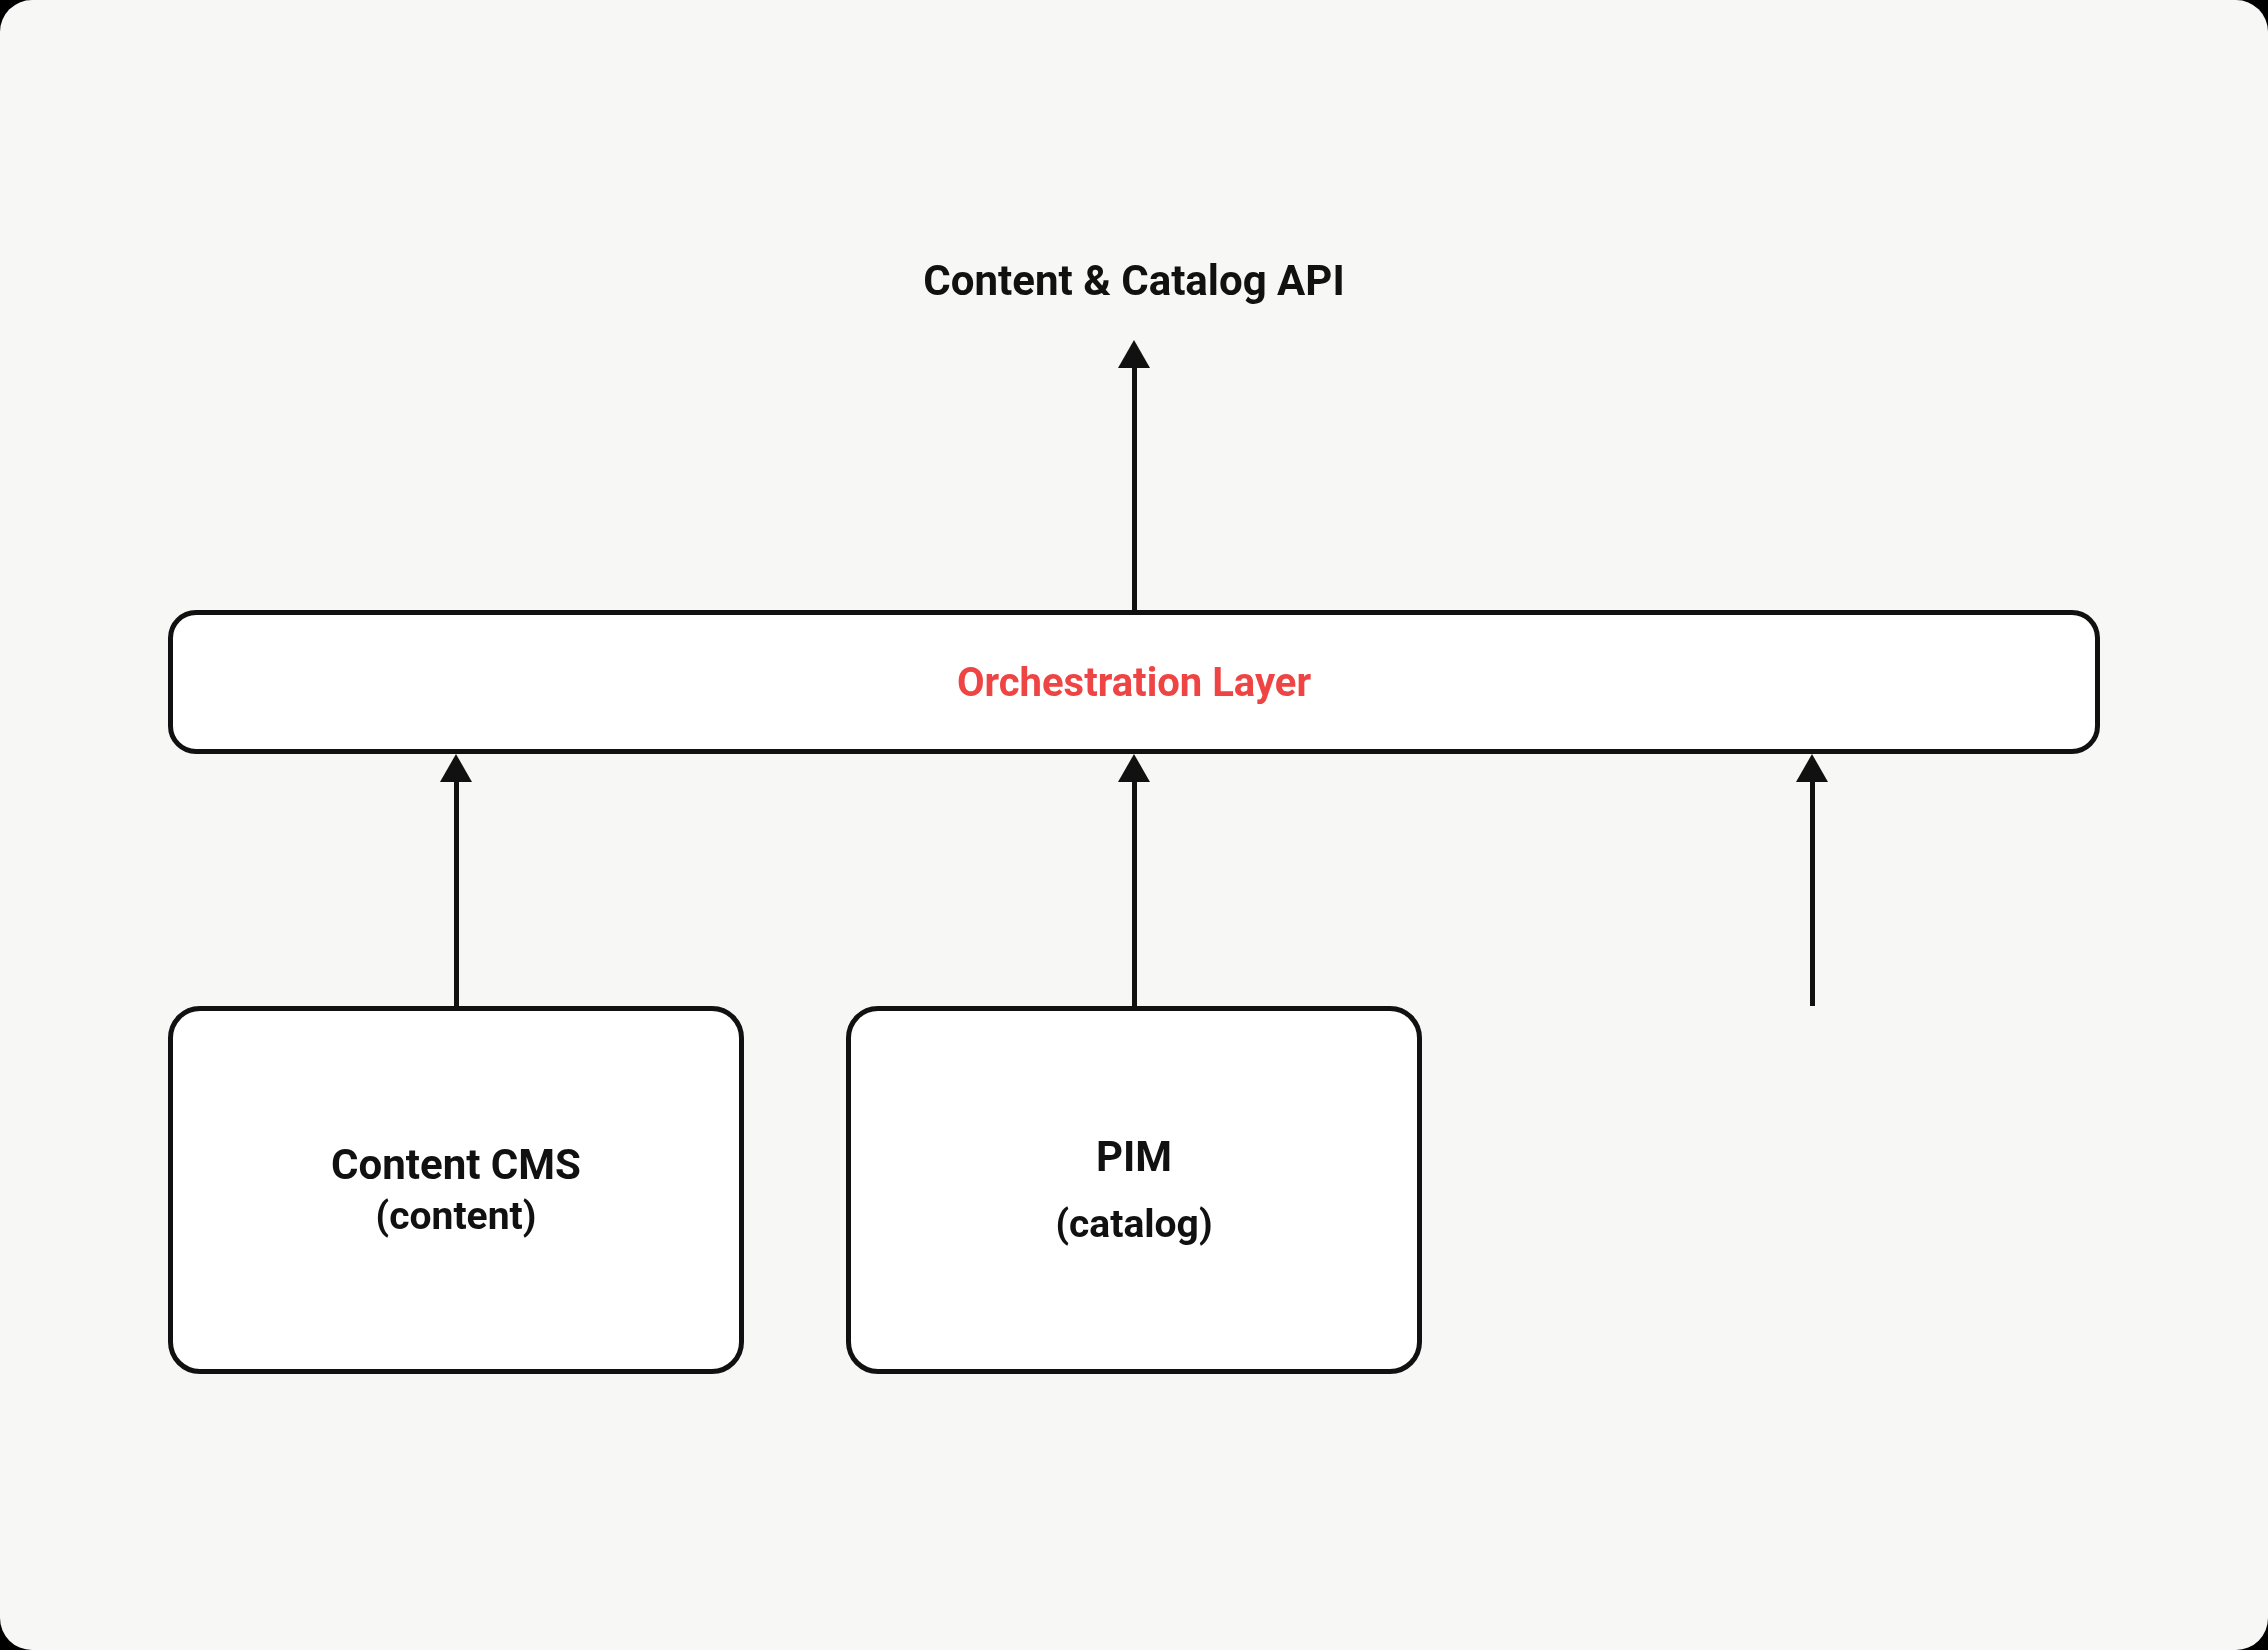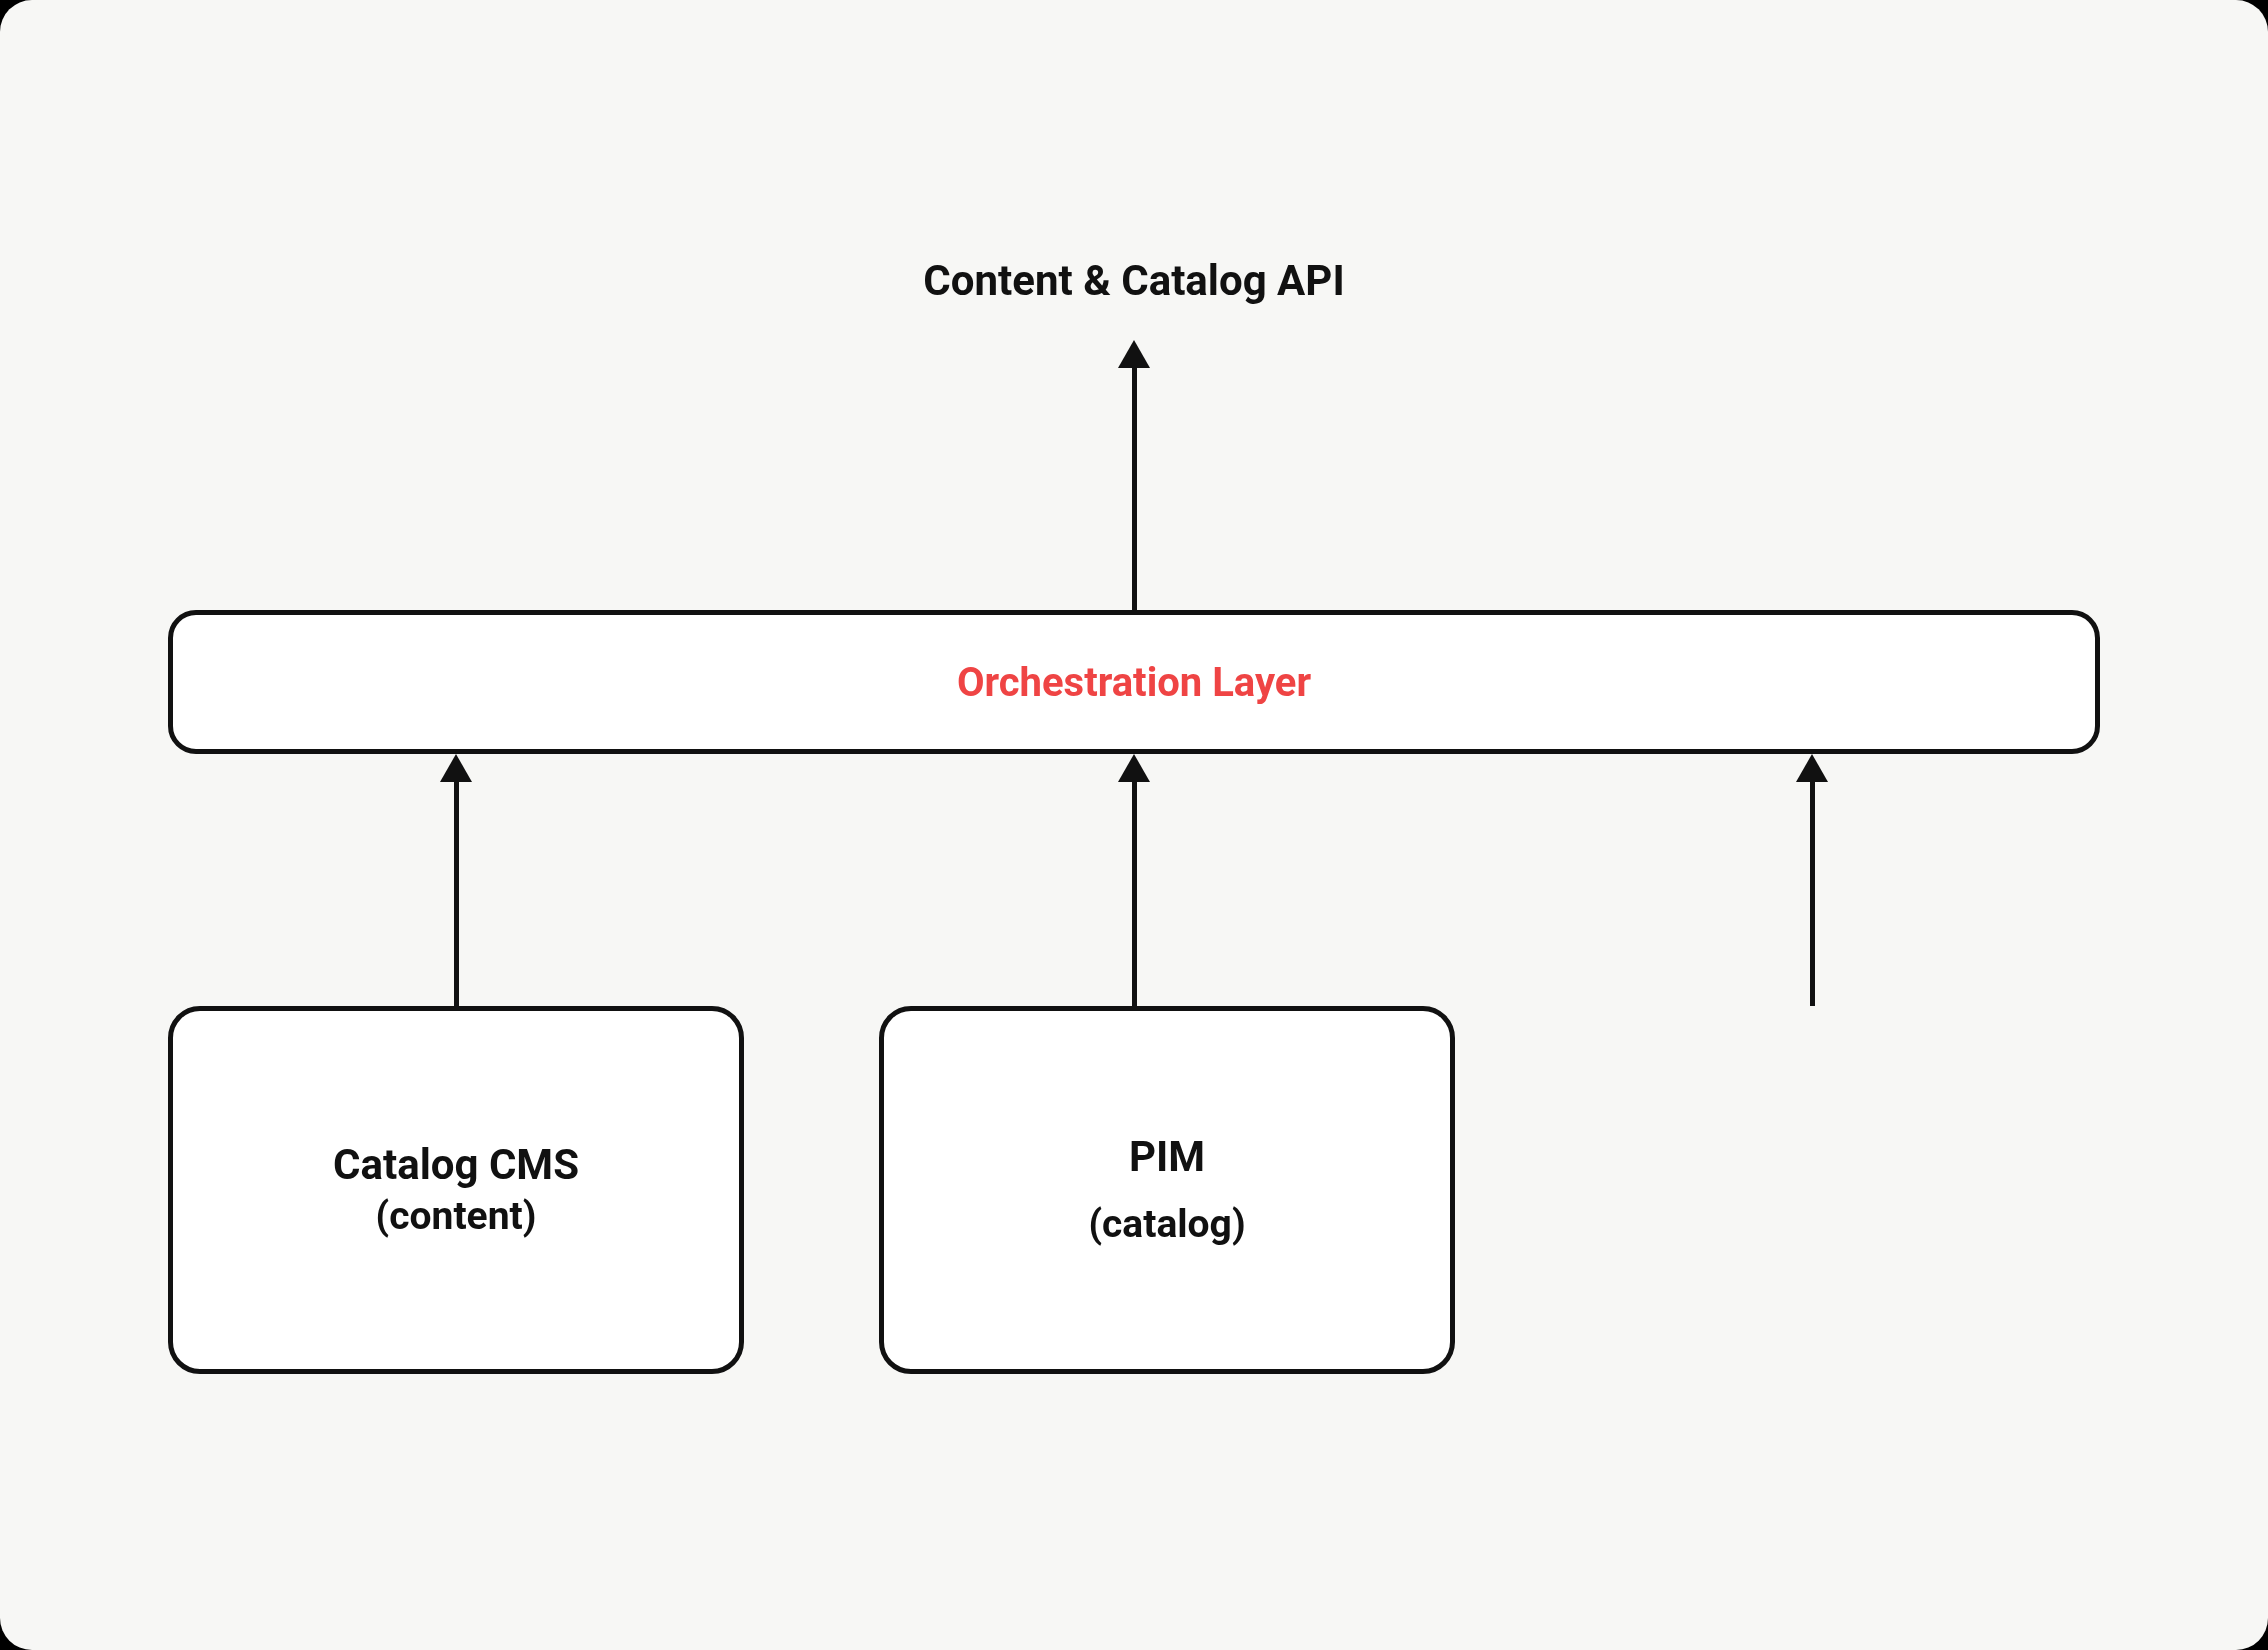--- a/index.html
+++ b/index.html
@@ -59,21 +59,21 @@
     flex-direction: column;
     align-items: center;
     justify-content: center;
     text-align: center;
   }
   .source-box.dashed {
     border-style: dashed;
     border-width: 6px;
   }
   .box-cms { left: 168px; }
-  .box-pim { left: 879px; gap: 17px; }
+  .box-pim { left: 846px; gap: 17px; }
   .box-dam { left: 1524px; }
   .source-title {
     font-size: 42px;
     font-weight: 700;
     color: #111;
     line-height: 1.25;
   }
   .source-sub {
     font-size: 39px;
     font-weight: 700;
@@ -135,21 +135,21 @@
   <div class="arrow arrow-mid arrow-pim">
     <div class="head"></div>
     <div class="shaft"></div>
   </div>
   <div class="arrow arrow-mid arrow-dam">
     <div class="head"></div>
     <div class="shaft"></div>
   </div>
 
   <div class="source-box box-cms">
-    <div class="source-title">Catalog CMS</div>
+    <div class="source-title">Content CMS</div>
     <div class="source-sub">(content)</div>
   </div>
 
   <div class="source-box box-pim">
     <div class="source-title">PIM</div>
     <div class="source-sub">(catalog)</div>
   </div>
 
 
 </div>

